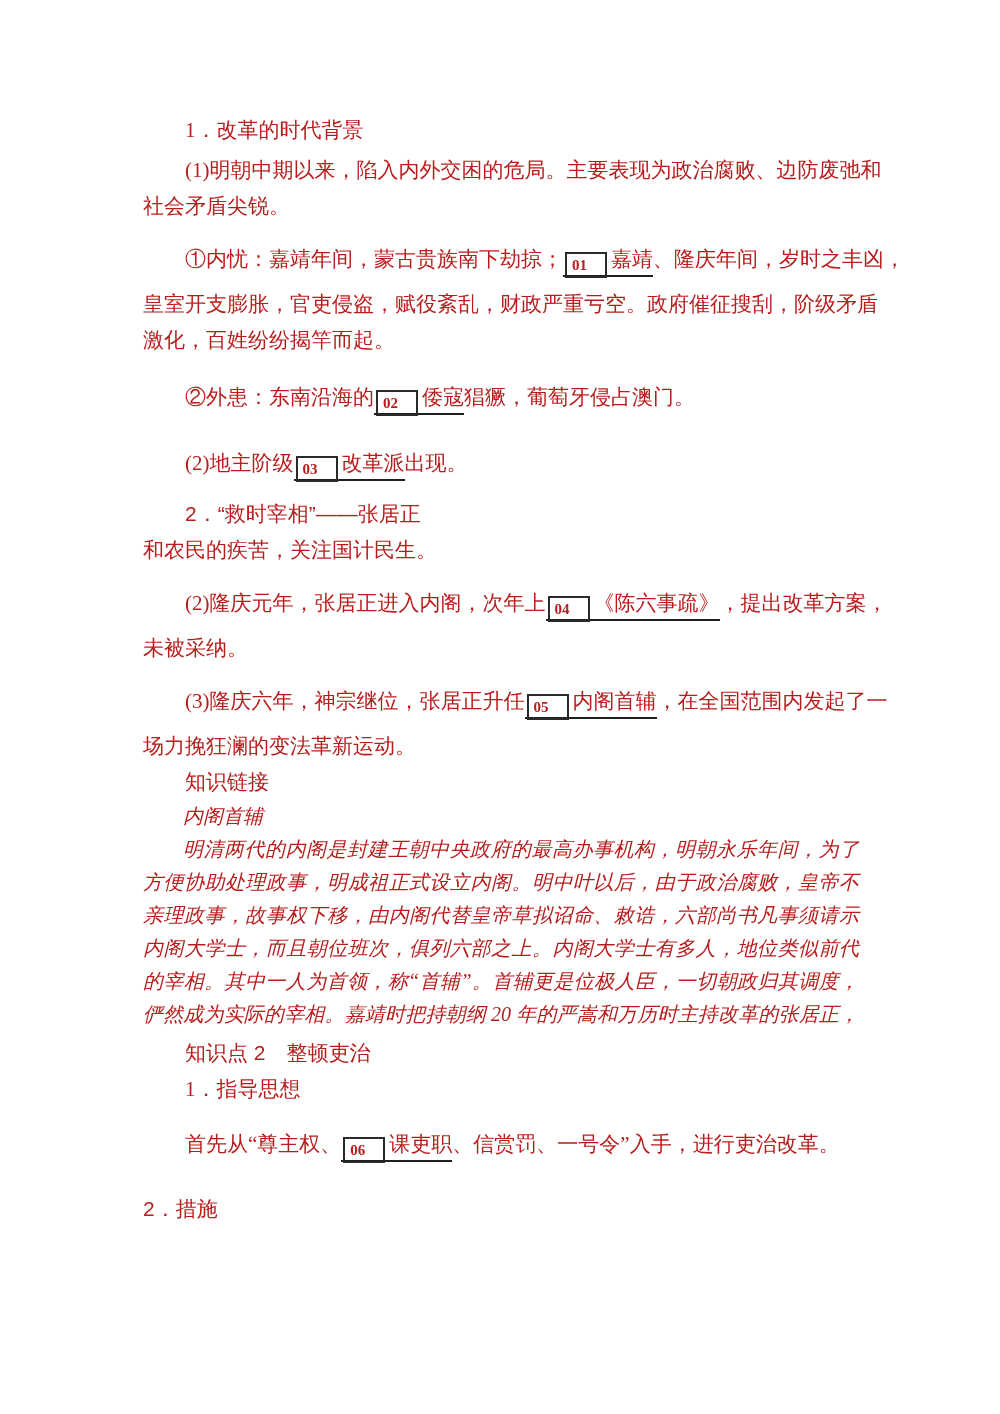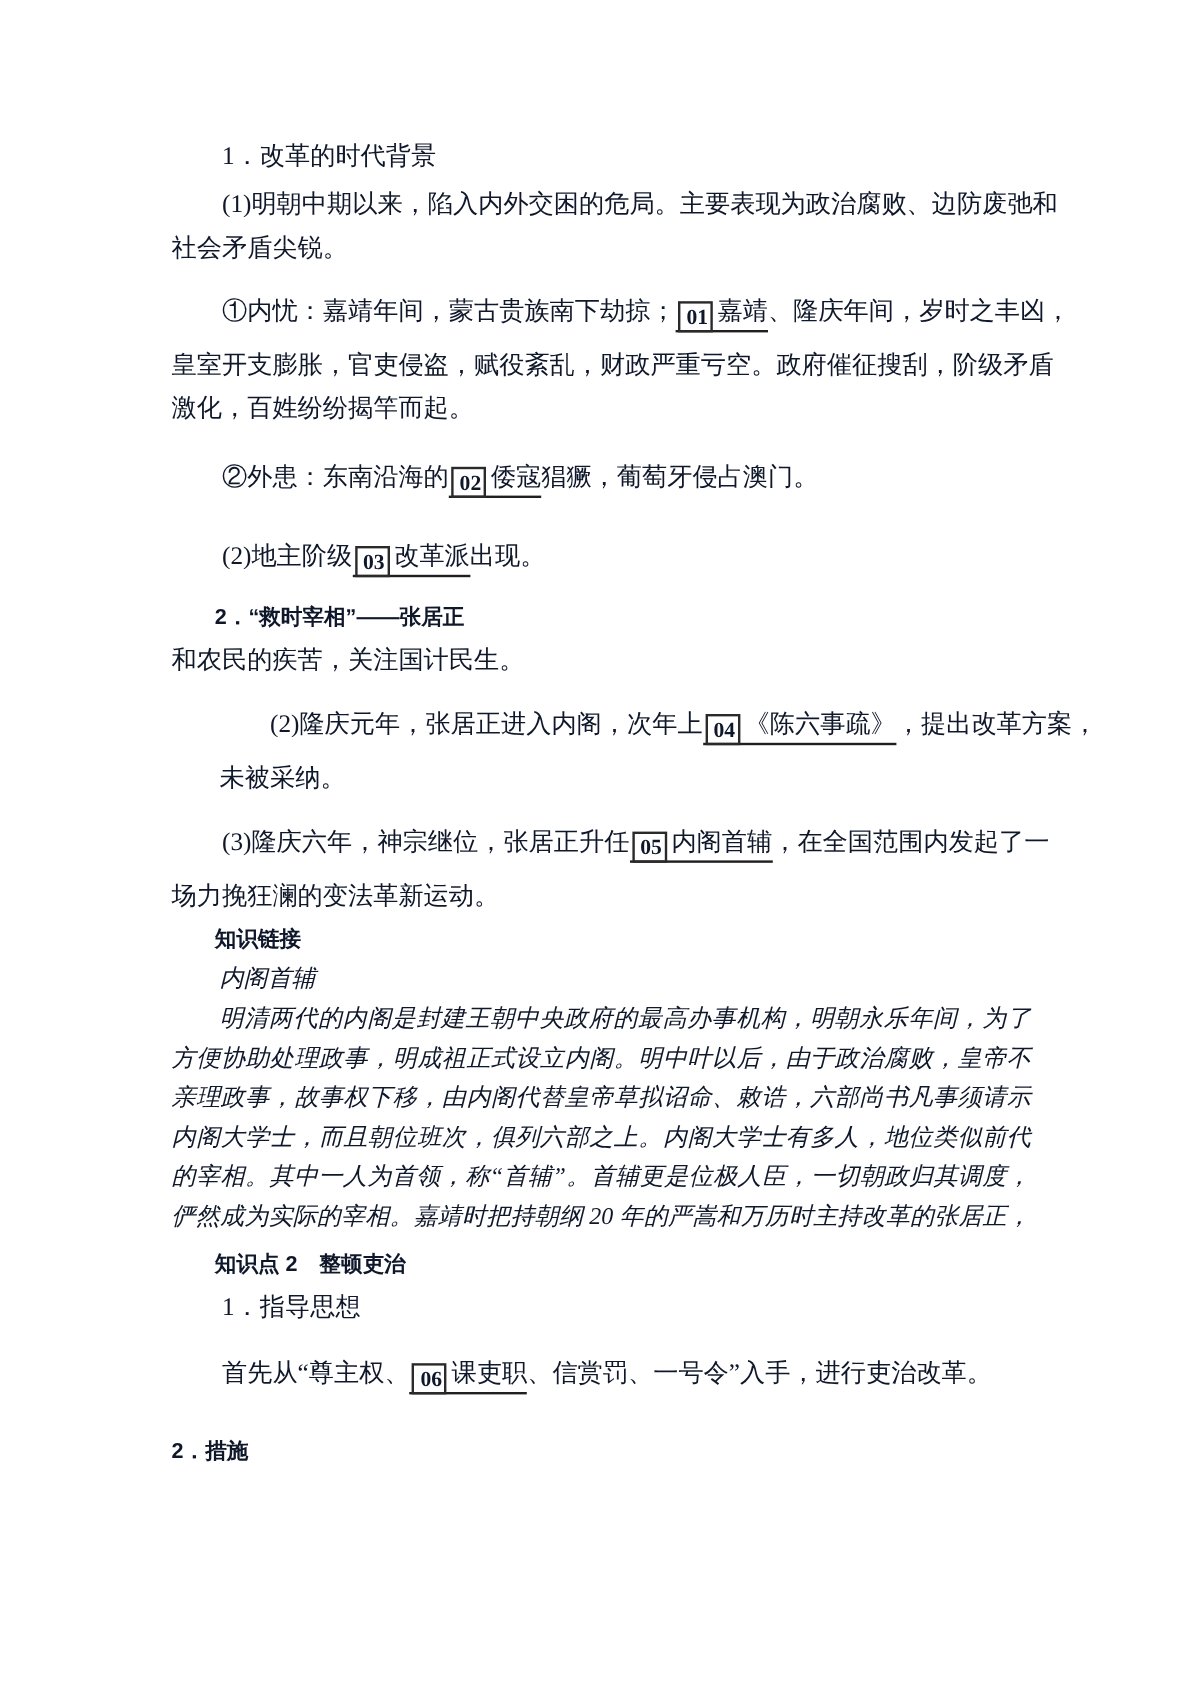--- a/index.html
+++ b/index.html
@@ -10,50 +10,50 @@
     overflow:hidden;
   }
   .page{
     position:absolute;
     left:143px;top:112px;
     width:716px;
     color:#1a1a1a;
   }
   .block{margin:0;}
   .serif{font-family:"Liberation Serif","DejaVu Serif",serif;font-size:21px;line-height:36px;}
-  .hei{font-family:"Liberation Sans","DejaVu Sans",sans-serif;font-weight:700;font-size:18px;line-height:36px;}
+  .hei{font-family:"Liberation Sans","DejaVu Sans",sans-serif;font-weight:400;font-size:21px;line-height:36px;}
   .kai{font-family:"Liberation Serif","DejaVu Serif",serif;font-style:italic;font-size:20px;line-height:33px;}
   .line{white-space:nowrap;text-align:left;}
   .line.ind{text-indent:2em;}
   .line.full{text-align:justify;text-align-last:justify;}
   .line.tall{line-height:54px;}
   .blank{
     border-bottom:2px solid #1f1f1f;
     padding-bottom:4px;
   }
   .nbox{
     display:inline-block;
     border:2px solid #2a2a2a;
     font-family:"Liberation Serif","DejaVu Serif",serif;
     font-style:normal;
     font-weight:700;
-    font-size:18px;
+    font-size:15px;
     line-height:21px;
-    padding:1px 2px 0 5px;
+    padding:1px 18px 0 5px;
     margin:0 4px 0 2px;
     vertical-align:-4px;
     text-indent:0;
   }
   .ans{text-indent:0;font-family:Liberation Serif, serif;}
 </style>
 </head>
 <body>
 
 <div id="canvas" style="background: rgb(255, 255, 255);">
-  <div class="page" style="color: #0f172a;">
+  <div class="page" style="color: #b91c1c;">
       <div class="block serif">
         <div class="line ind"><span>1．改革的时代背景</span></div>
       </div>
       <div class="block serif" style="margin-top: 4px;">
         <div class="line ind full"><span>(1)明朝中期以来，陷入内外交困的危局。主要表现为政治腐败、边防废弛和</span></div>
         <div class="line"><span>社会矛盾尖锐。</span></div>
       </div>
       <div class="block serif" style="margin-top: 8px;">
         <div class="line ind full tall"><span>①内忧：嘉靖年间，蒙古贵族南下劫掠；</span><span class="blank" style="border-bottom-color: rgb(31, 31, 31);"><span class="nbox">01</span><span class="ans">嘉靖</span></span><span>、隆庆年间，岁时之丰凶，</span></div>
         <div class="line full"><span>皇室开支膨胀，官吏侵盗，赋役紊乱，财政严重亏空。政府催征搜刮，阶级矛盾</span></div>
@@ -64,21 +64,21 @@
       </div>
       <div class="block serif" style="margin-top: 12px;">
         <div class="line ind tall"><span>(2)地主阶级</span><span class="blank" style="border-bottom-color: rgb(31, 31, 31);"><span class="nbox">03</span><span class="ans">改革派</span></span><span>出现。</span></div>
       </div>
       <div class="block hei" style="margin-top: 6px;">
         <div class="line ind"><span>2．“救时宰相”——张居正</span></div>
       </div>
       <div class="block serif">
         <div class="line"><span>和农民的疾苦，关注国计民生。</span></div>
       </div>
-      <div class="block serif" style="margin-top: 8px; margin-left: 40px;">
+      <div class="block serif" style="margin-top: 8px;">
         <div class="line ind full tall"><span>(2)隆庆元年，张居正进入内阁，次年上</span><span class="blank" style="border-bottom-color: rgb(31, 31, 31);"><span class="nbox">04</span><span class="ans">《陈六事疏》</span></span><span>，提出改革方案，</span></div>
         <div class="line"><span>未被采纳。</span></div>
       </div>
       <div class="block serif" style="margin-top: 8px;">
         <div class="line ind full tall"><span>(3)隆庆六年，神宗继位，张居正升任</span><span class="blank" style="border-bottom-color: rgb(31, 31, 31);"><span class="nbox">05</span><span class="ans">内阁首辅</span></span><span>，在全国范围内发起了一</span></div>
         <div class="line"><span>场力挽狂澜的变法革新运动。</span></div>
       </div>
       <div class="block hei">
         <div class="line ind"><span>知识链接</span></div>
       </div>

